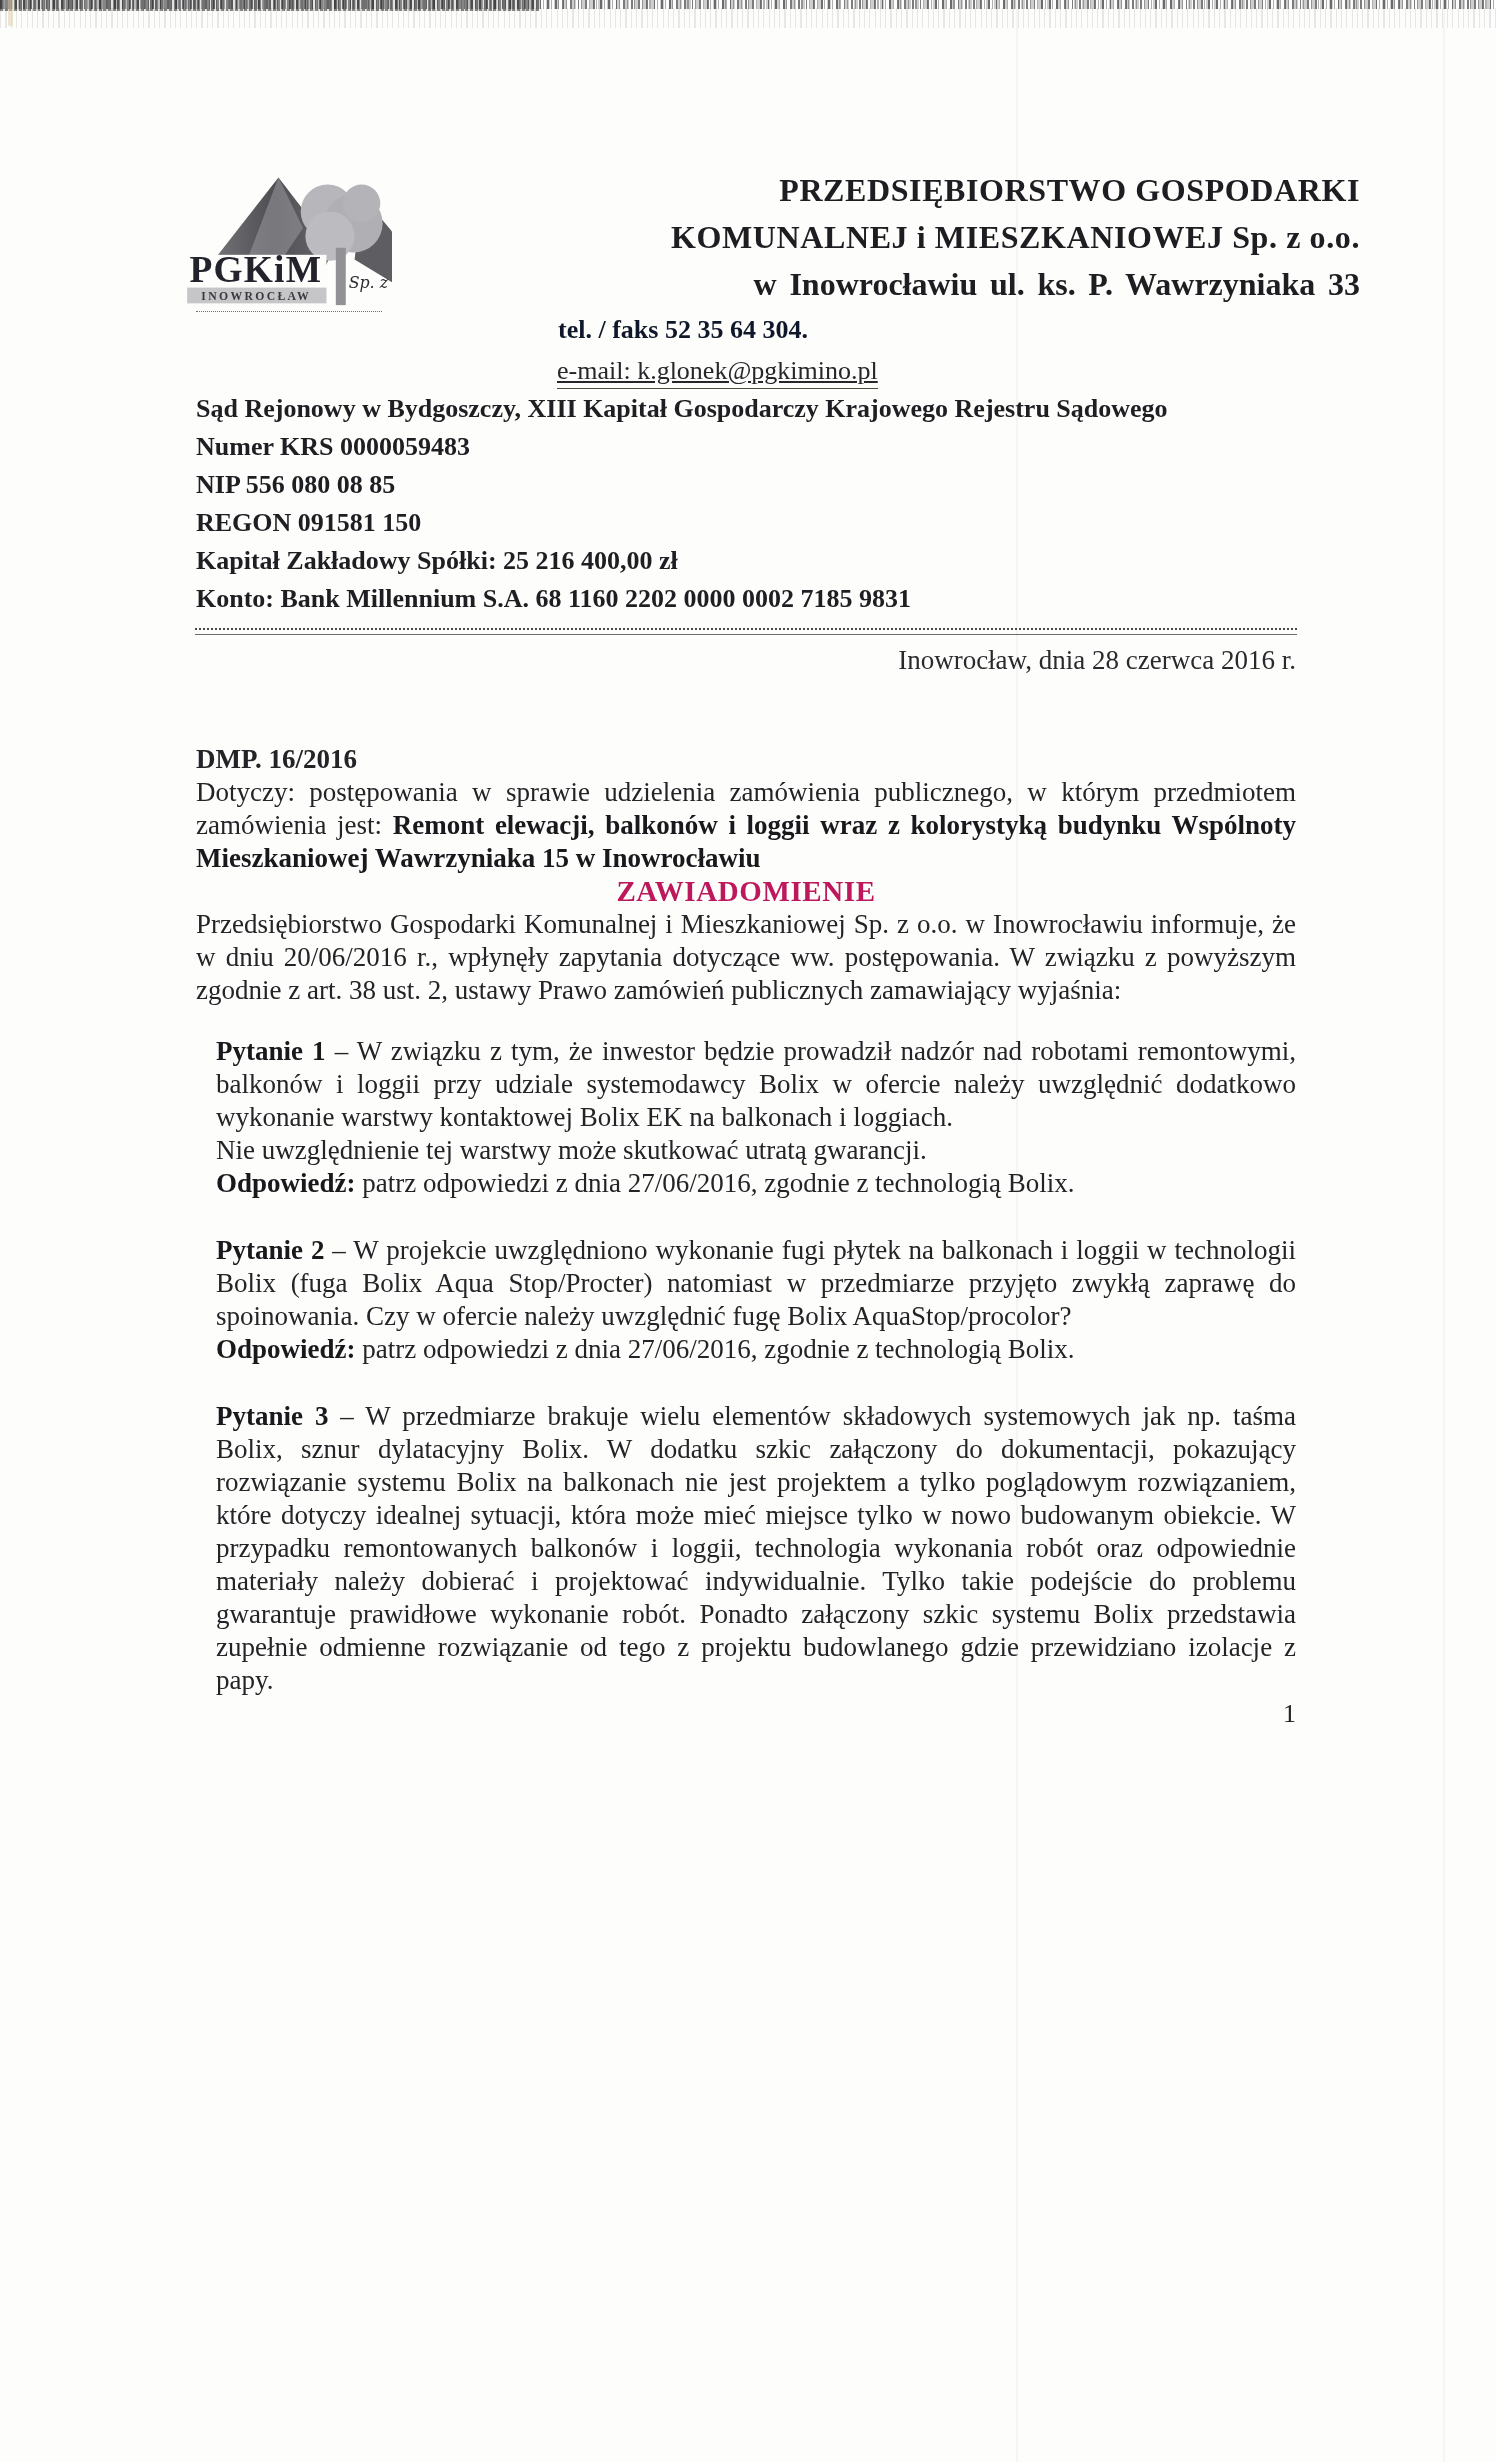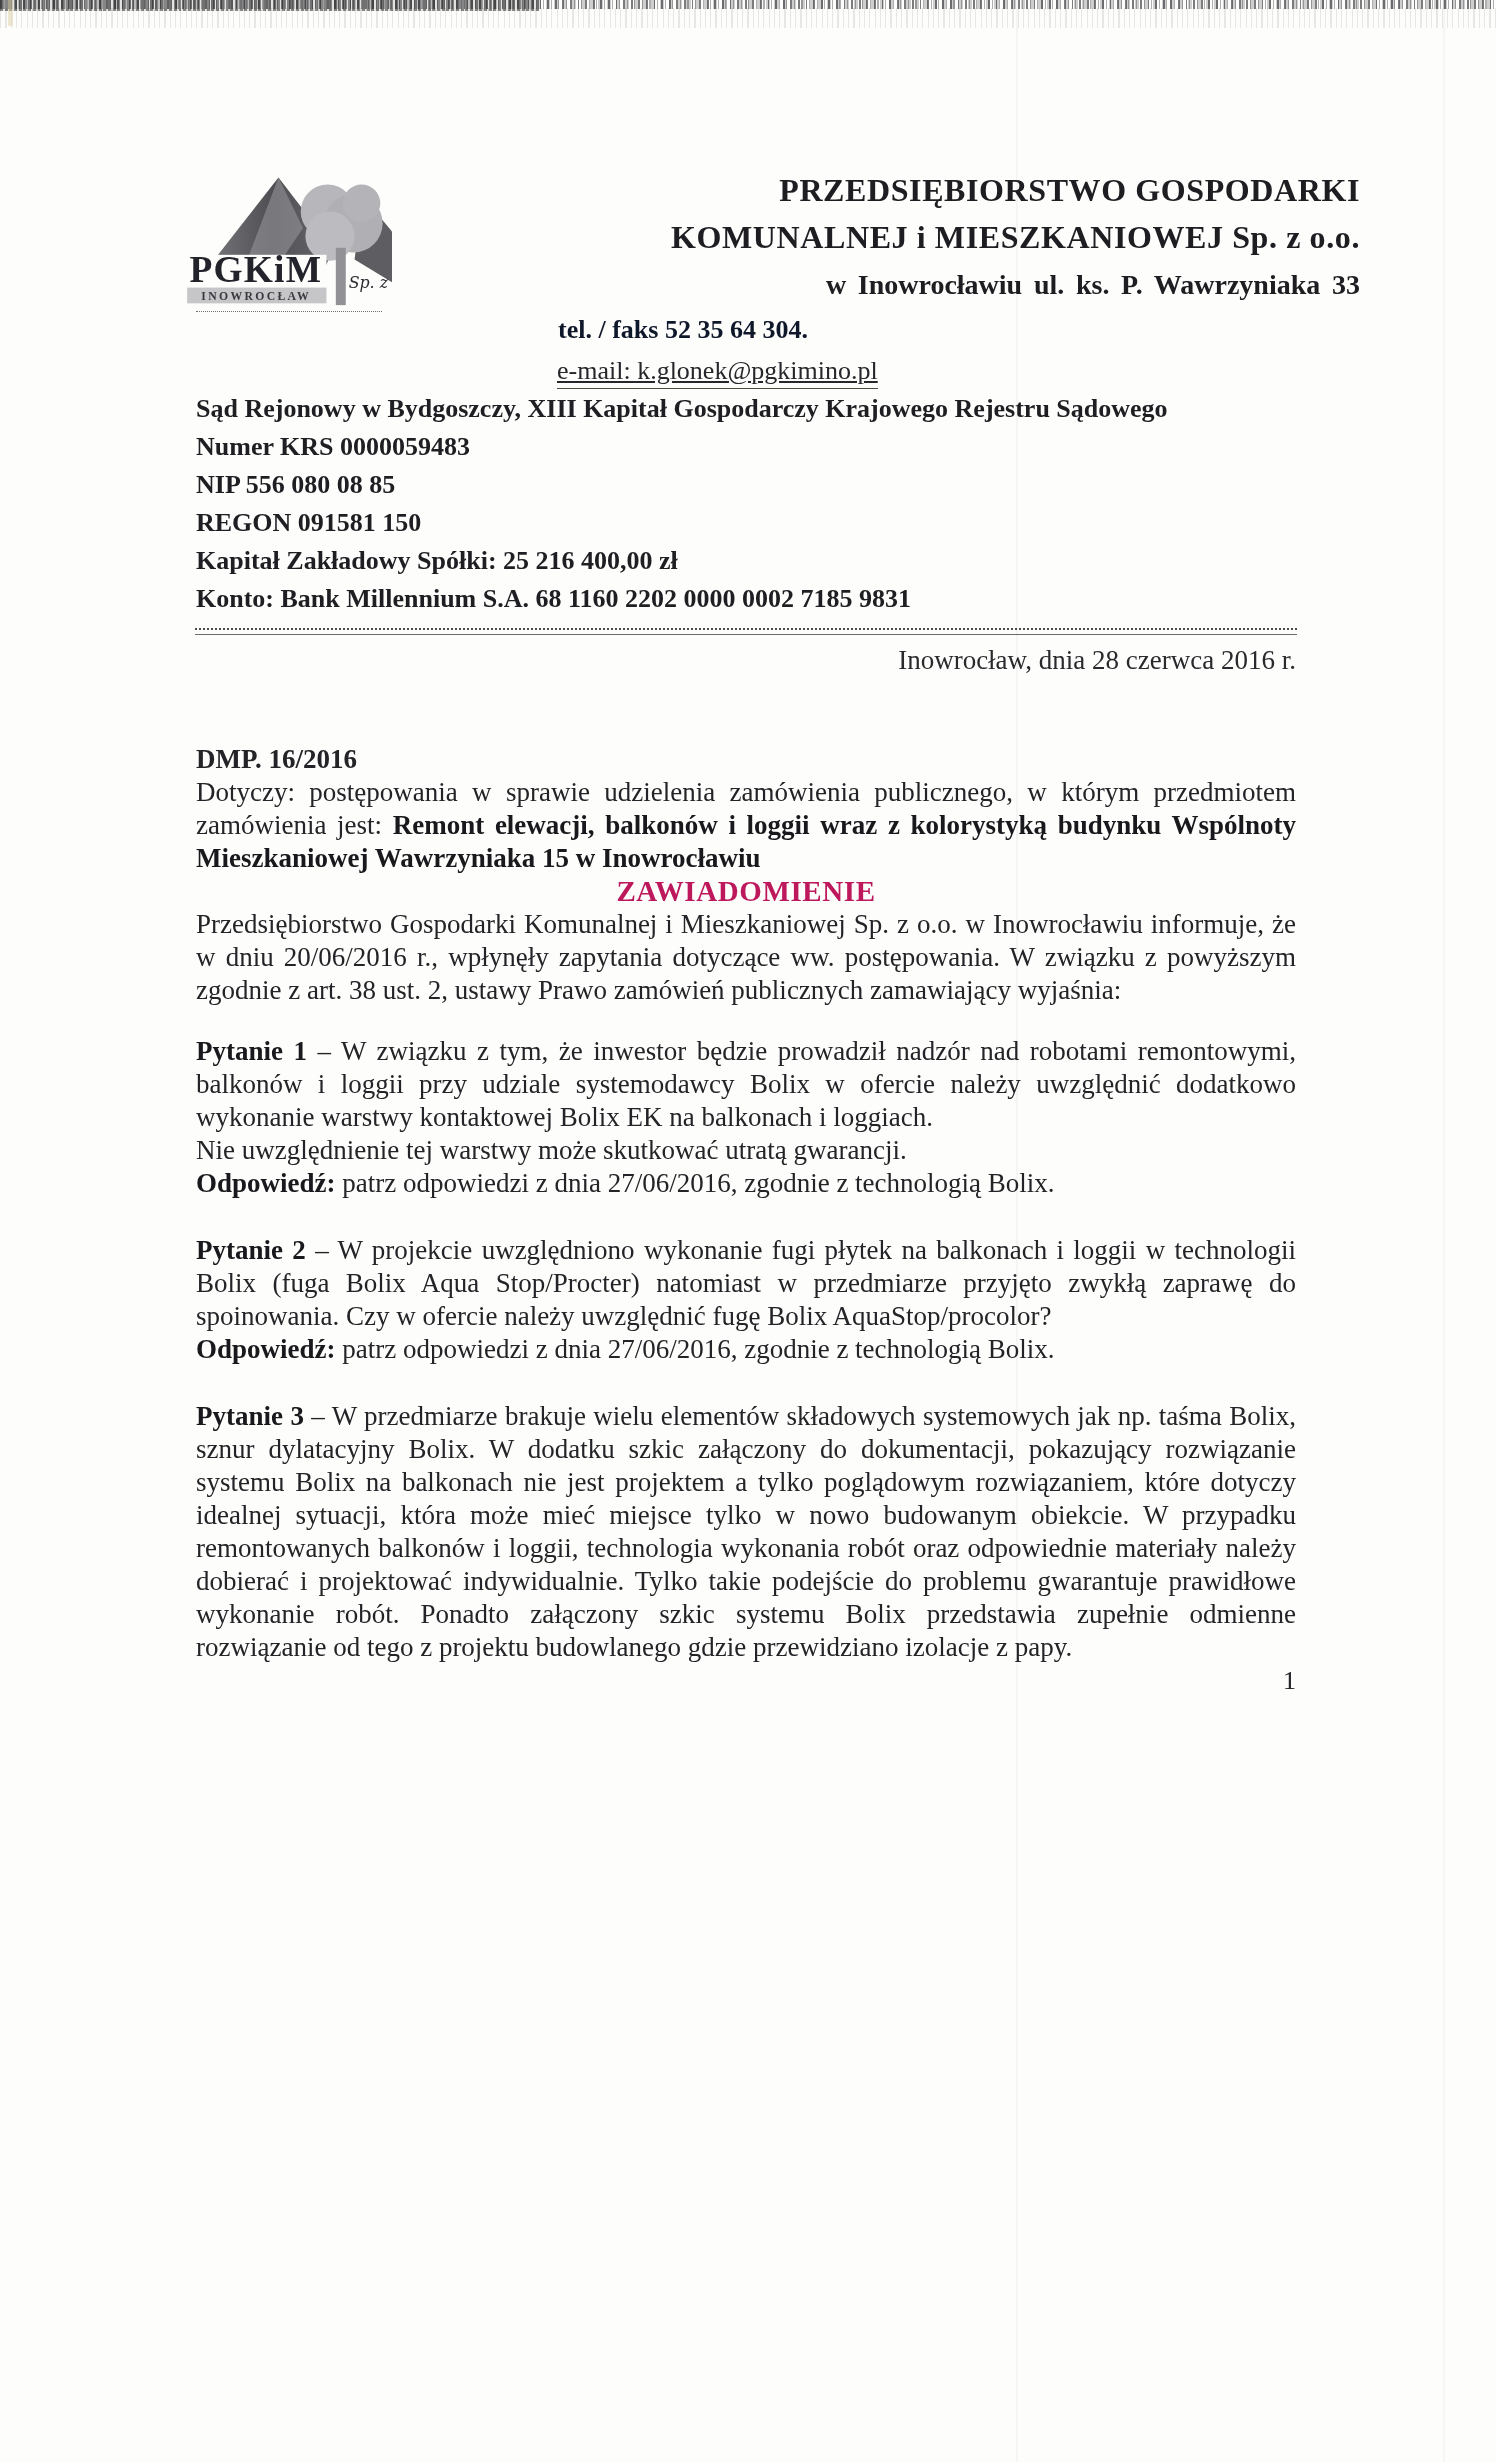--- a/index.html
+++ b/index.html
@@ -30,41 +30,41 @@
   .streak{position:absolute;top:0;bottom:0;width:2.3px;background:rgba(90,90,95,.05);}
   .streak.s1{left:1016px;}
   .streak.s2{left:1443px;}
   .edge-strip{position:absolute;top:0;left:8.2px;width:4.7px;height:26px;background:rgba(222,210,170,.5);}
 
   
   .logo-wrap{position:absolute;left:186px;top:162px;width:206px;height:154px;}
   .logo-rule{position:absolute;left:196px;top:311px;width:186px;border-top:1.8px dotted #6f6f72;}
   .company{position:absolute;left:375px;top:167px;width:985px;text-align:right;font-weight:bold;color:#1d1d22;}
   .company .l1,.company .l2{font-size:32px;line-height:47px;letter-spacing:0.6px;}
-  .company .l3{font-size:28px;line-height:47px;word-spacing:4.7px;}
+  .company .l3{font-size:32px;line-height:47px;word-spacing:4.7px;}
   .phone{position:absolute;left:558px;top:315px;font-size:26px;font-weight:bold;color:#0f172a;}
   .email{position:absolute;left:557px;top:356px;font-size:26px;color:#26262b;
          text-decoration:underline;border-bottom:1.2px solid #4b4b40;padding-bottom:1.8px;}
   .registry{position:absolute;left:196px;top:390px;width:1143px;font-size:26px;font-weight:bold;color:#1e1e23;}
   .registry div{line-height:38px;}
 
   .sep{position:absolute;left:195px;top:628px;width:1102px;}
   .sep .dots{border-top:2.9px dotted #4a4a4e;}
   .sep .solid{margin-top:3.5px;border-top:1.8px solid #6a6a6e;}
 
   .dateline{position:absolute;left:196px;top:644px;width:1100px;text-align:right;font-size:27px;line-height:33px;color:#2a2a2e;}
 
   
   .col{position:absolute;left:196px;top:743px;width:1100px;font-size:27px;line-height:33px;color:#242428;}
   .col p{margin:0;}
   .just{text-align:justify;text-align-last:left;}
   .refnum{font-weight:bold;}
   .notice-head{margin-top:36px;text-align:center;font-weight:bold;font-size:29px;letter-spacing:0.6px;color:#be185d;}
   .intro{margin-top:23.5px;}
-  .q{margin-top:34px;}
+  .q{margin-top:34px;margin-left:20px;}
   .q:first-of-type{margin-top:28px;}
   b{color:#19191d;}
   .pagenum{margin-top:47px;text-align:right;font-size:26px;}
 </style>
 </head>
 <body>
 
 <div class="page">
 
   <div class="noise-a"></div>

